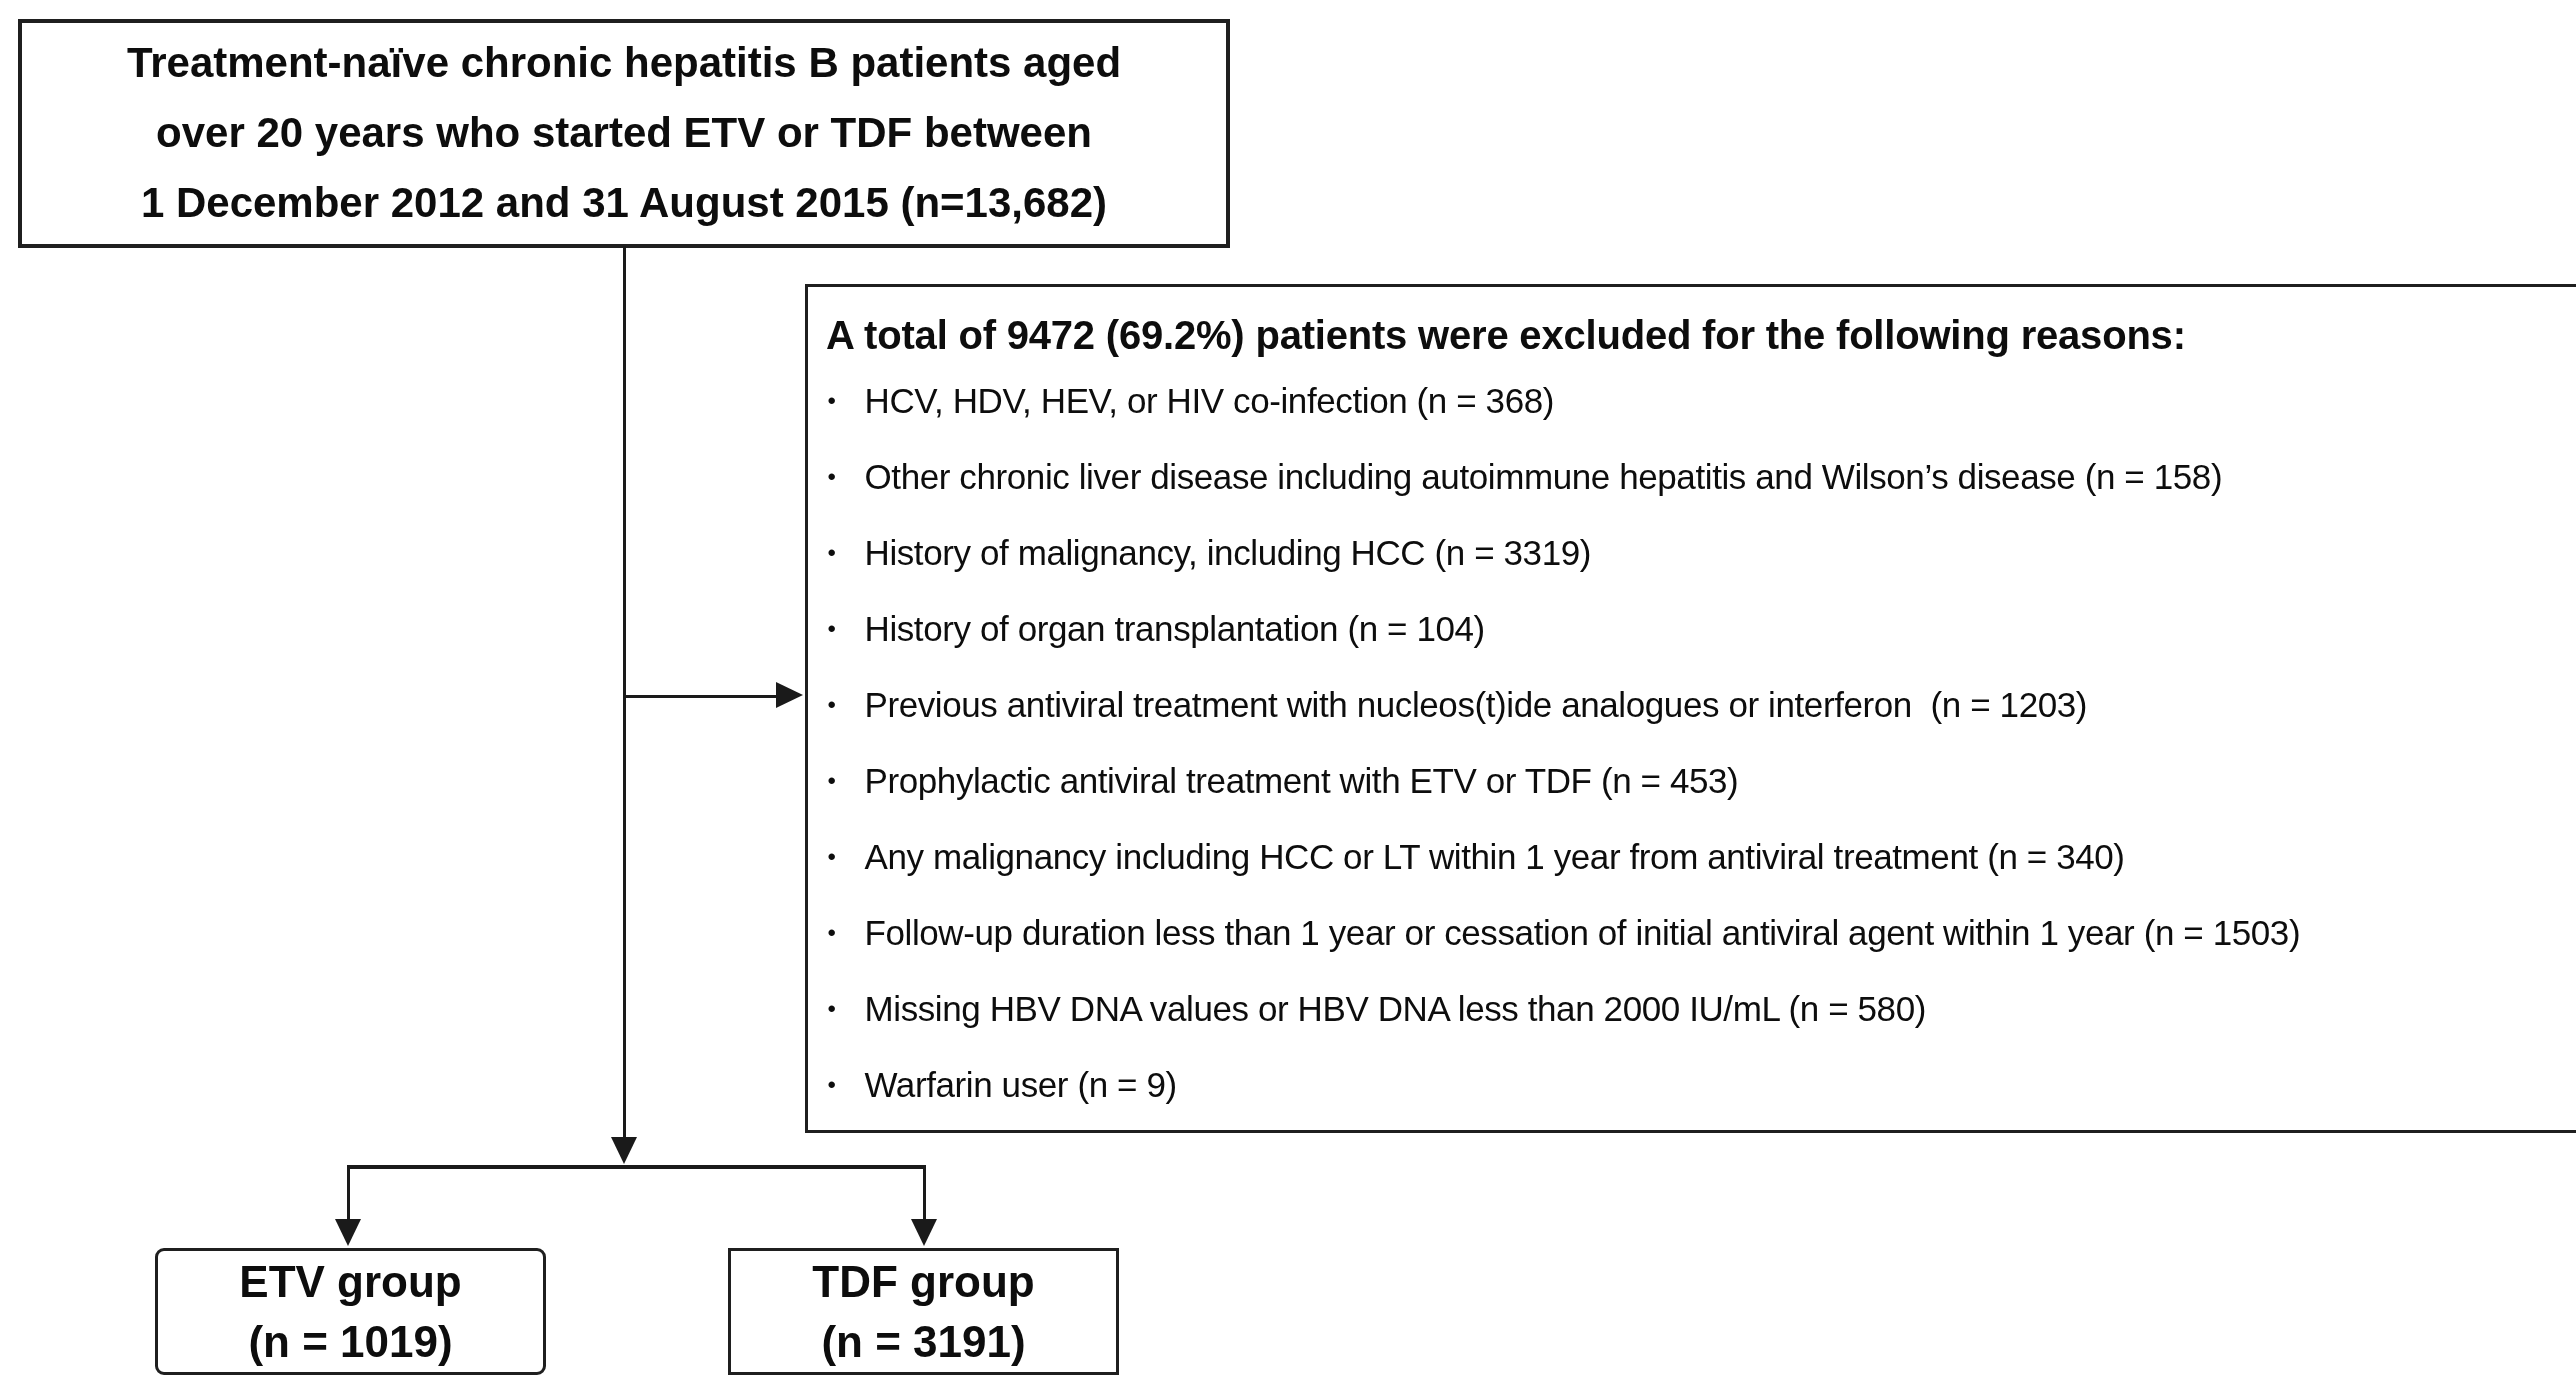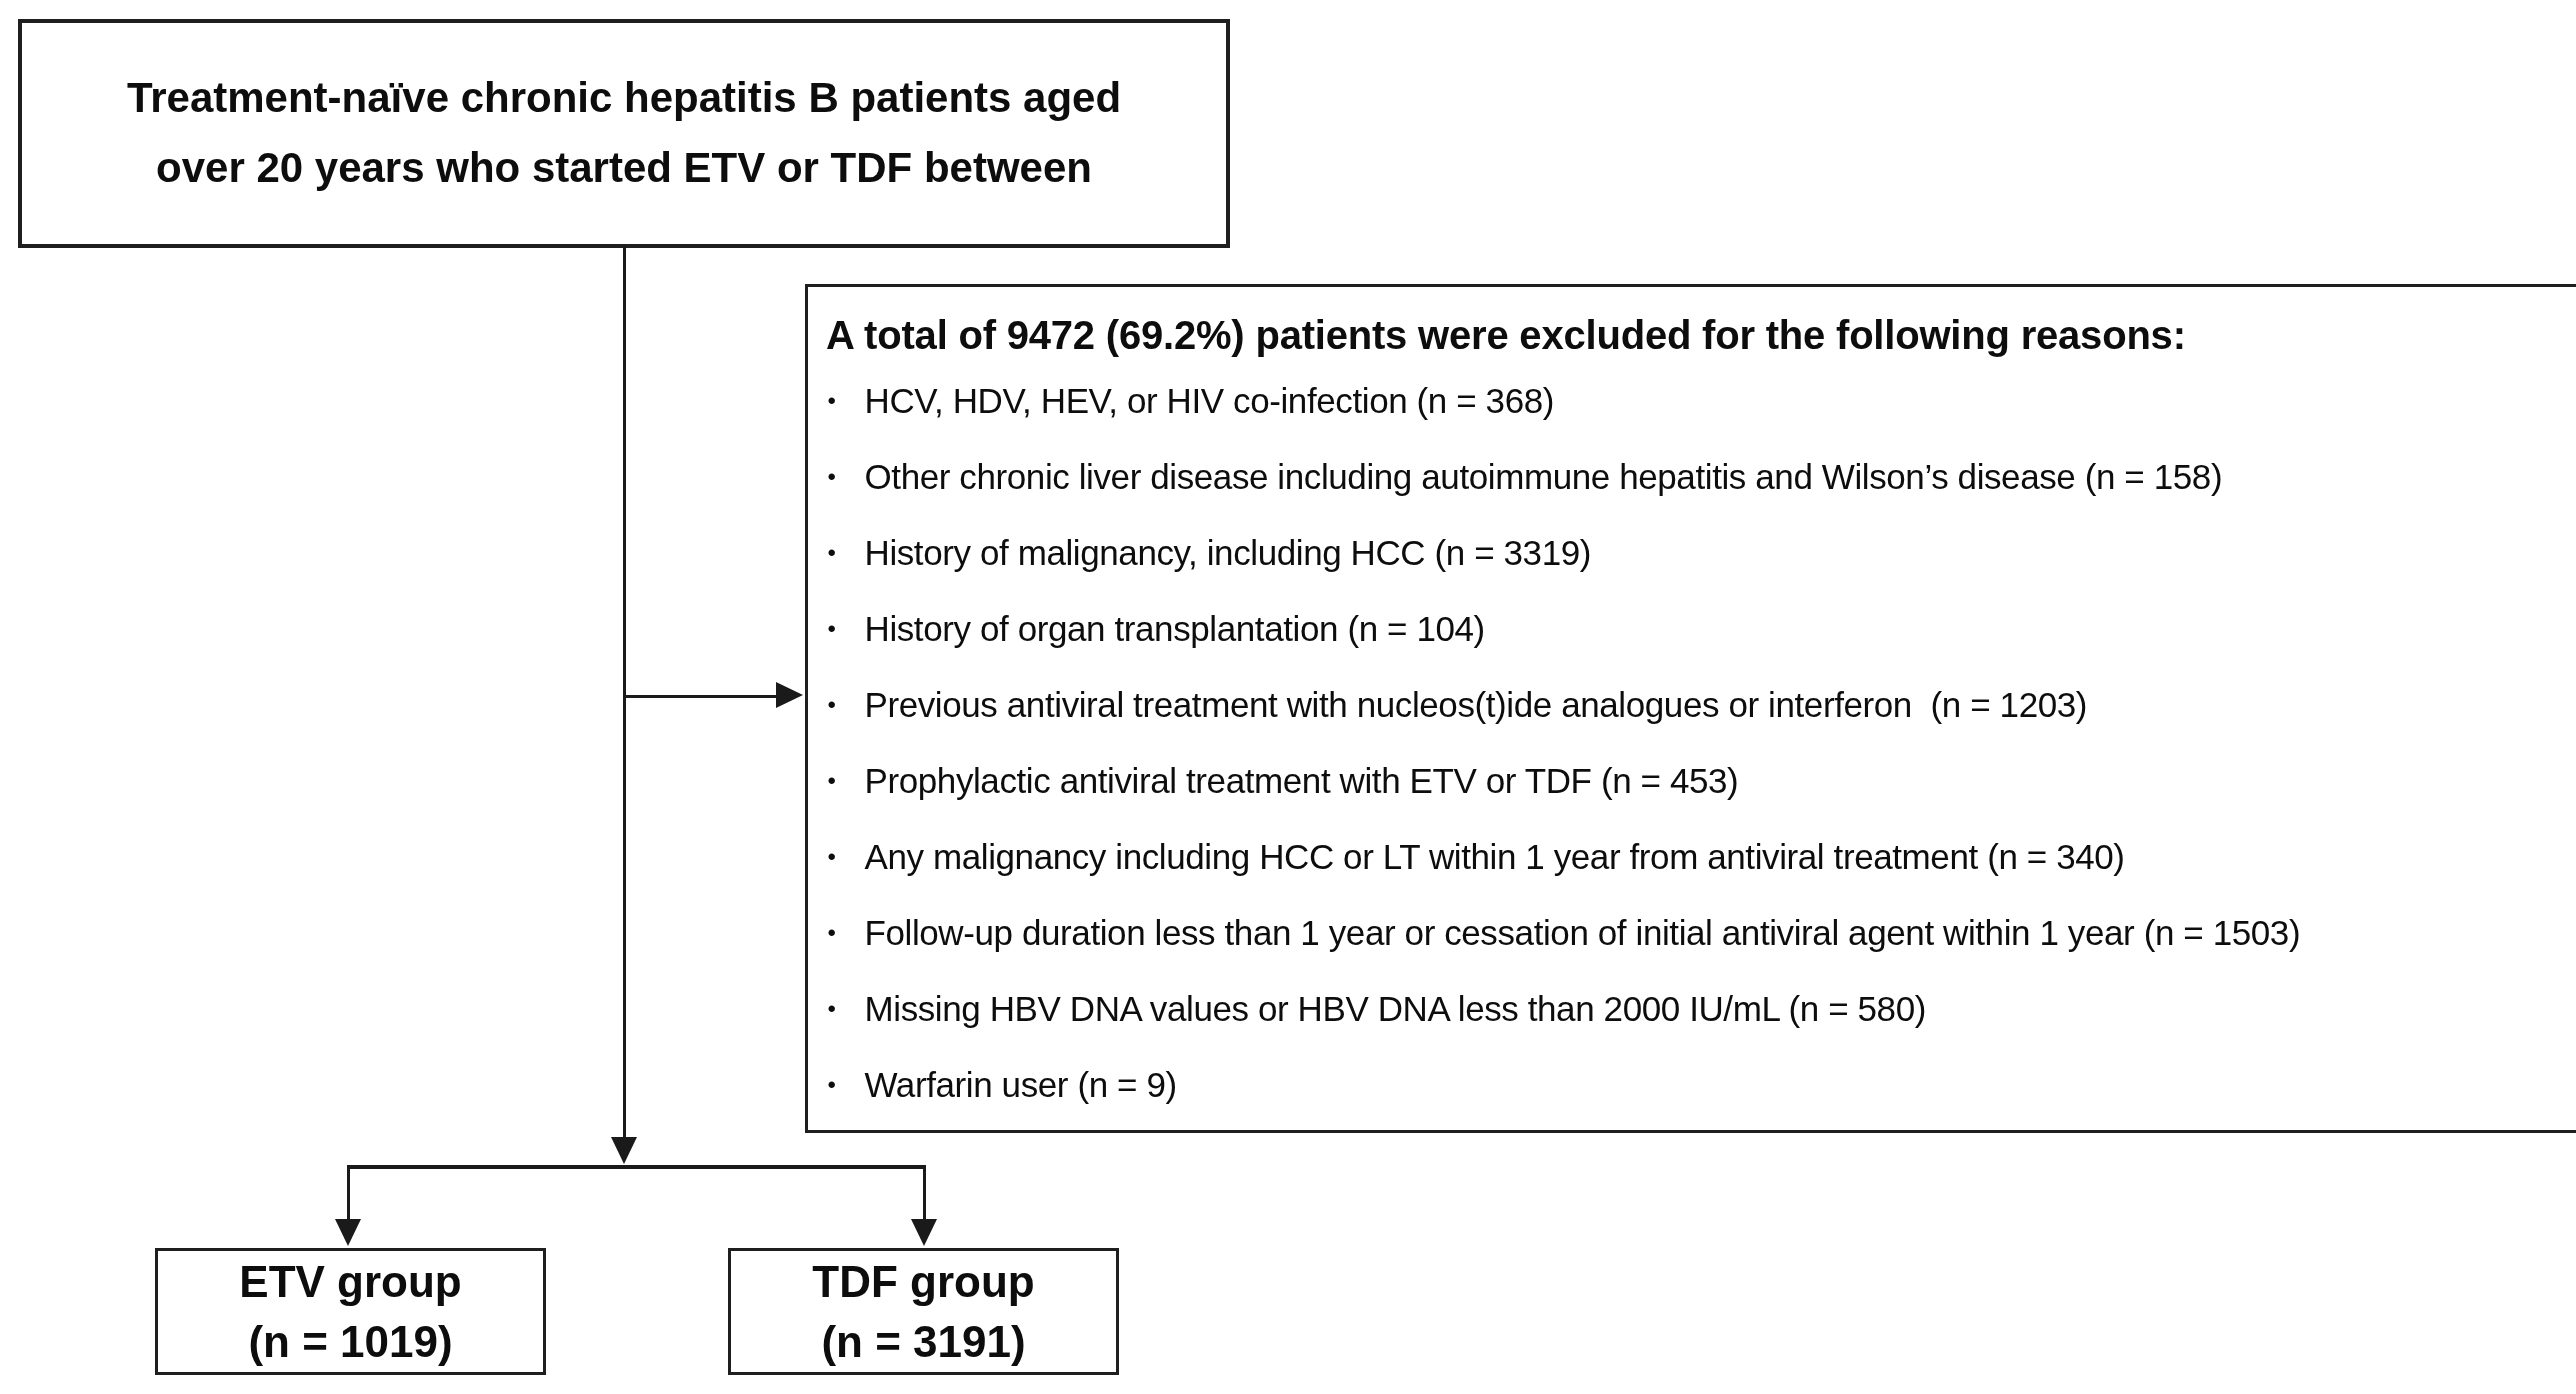--- a/index.html
+++ b/index.html
@@ -41,21 +41,21 @@
     line-height: 70px;
     white-space: nowrap;
   }
 
   .group-box {
     top: 1248px;
     width: 391px;
     height: 127px;
     border-width: 3.2px;
   }
-  .group-box.etv { left: 155px; }
+  .group-box.etv { left: 155px; border-radius: 9px; }
   .group-box.tdf { left: 728px; }
   .group-box .box-line {
     font-size: 44px;
     font-weight: bold;
     line-height: 60px;
     white-space: nowrap;
   }
 
   .excl-box {
     position: absolute;
@@ -133,20 +133,21 @@
   .harrow-head  { left: 776px;  top: 682px;  }
 </style>
 </head>
 <body>
 
 <div class="canvas">
 
   <div class="node-box enroll-box">
     <div class="box-line">Treatment-naïve chronic hepatitis B patients aged</div>
     <div class="box-line">over 20 years who started ETV or TDF between</div>
+    <div class="box-line">1 December 2012 and 31 August 2015 (n=13,682)</div>
   </div>
 
   <div class="line stem-v"></div>
   <div class="line harrow-line"></div>
   <div class="arrow-right harrow-head"></div>
   <div class="arrow-down stem-arrow"></div>
   <div class="line branch-h"></div>
   <div class="line branch-left-v"></div>
   <div class="line branch-right-v"></div>
   <div class="arrow-down left-arrow"></div>

